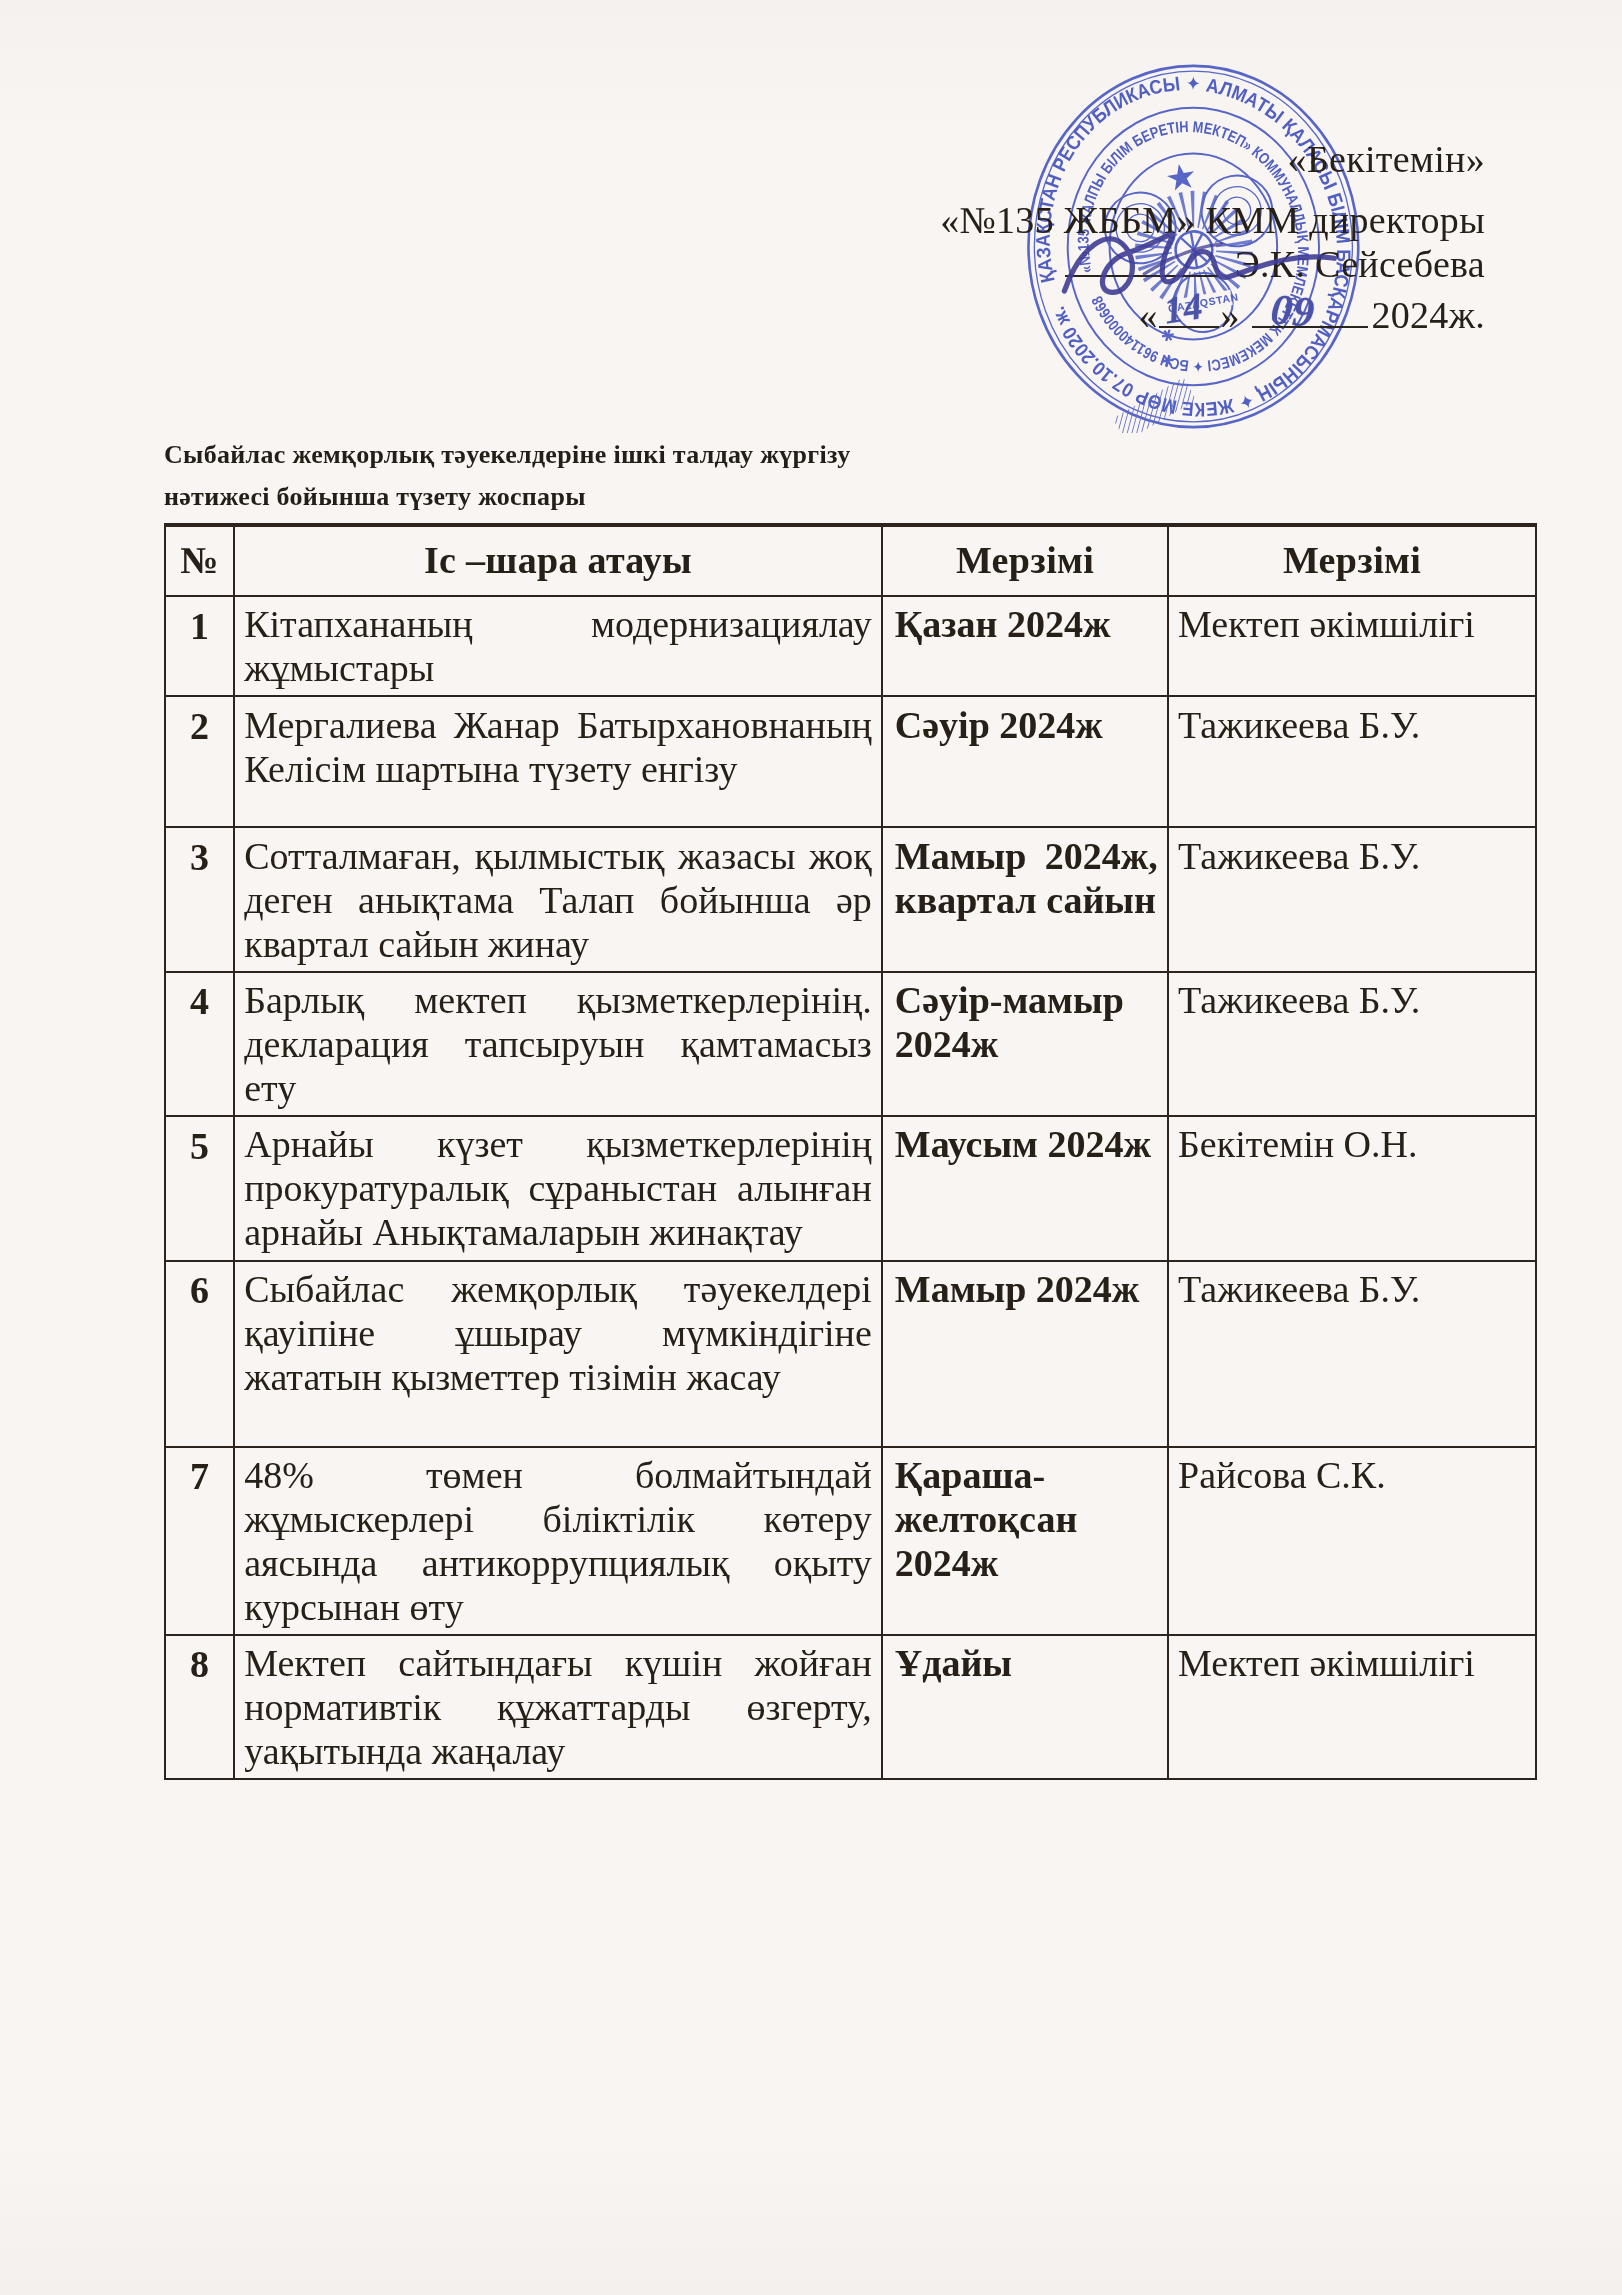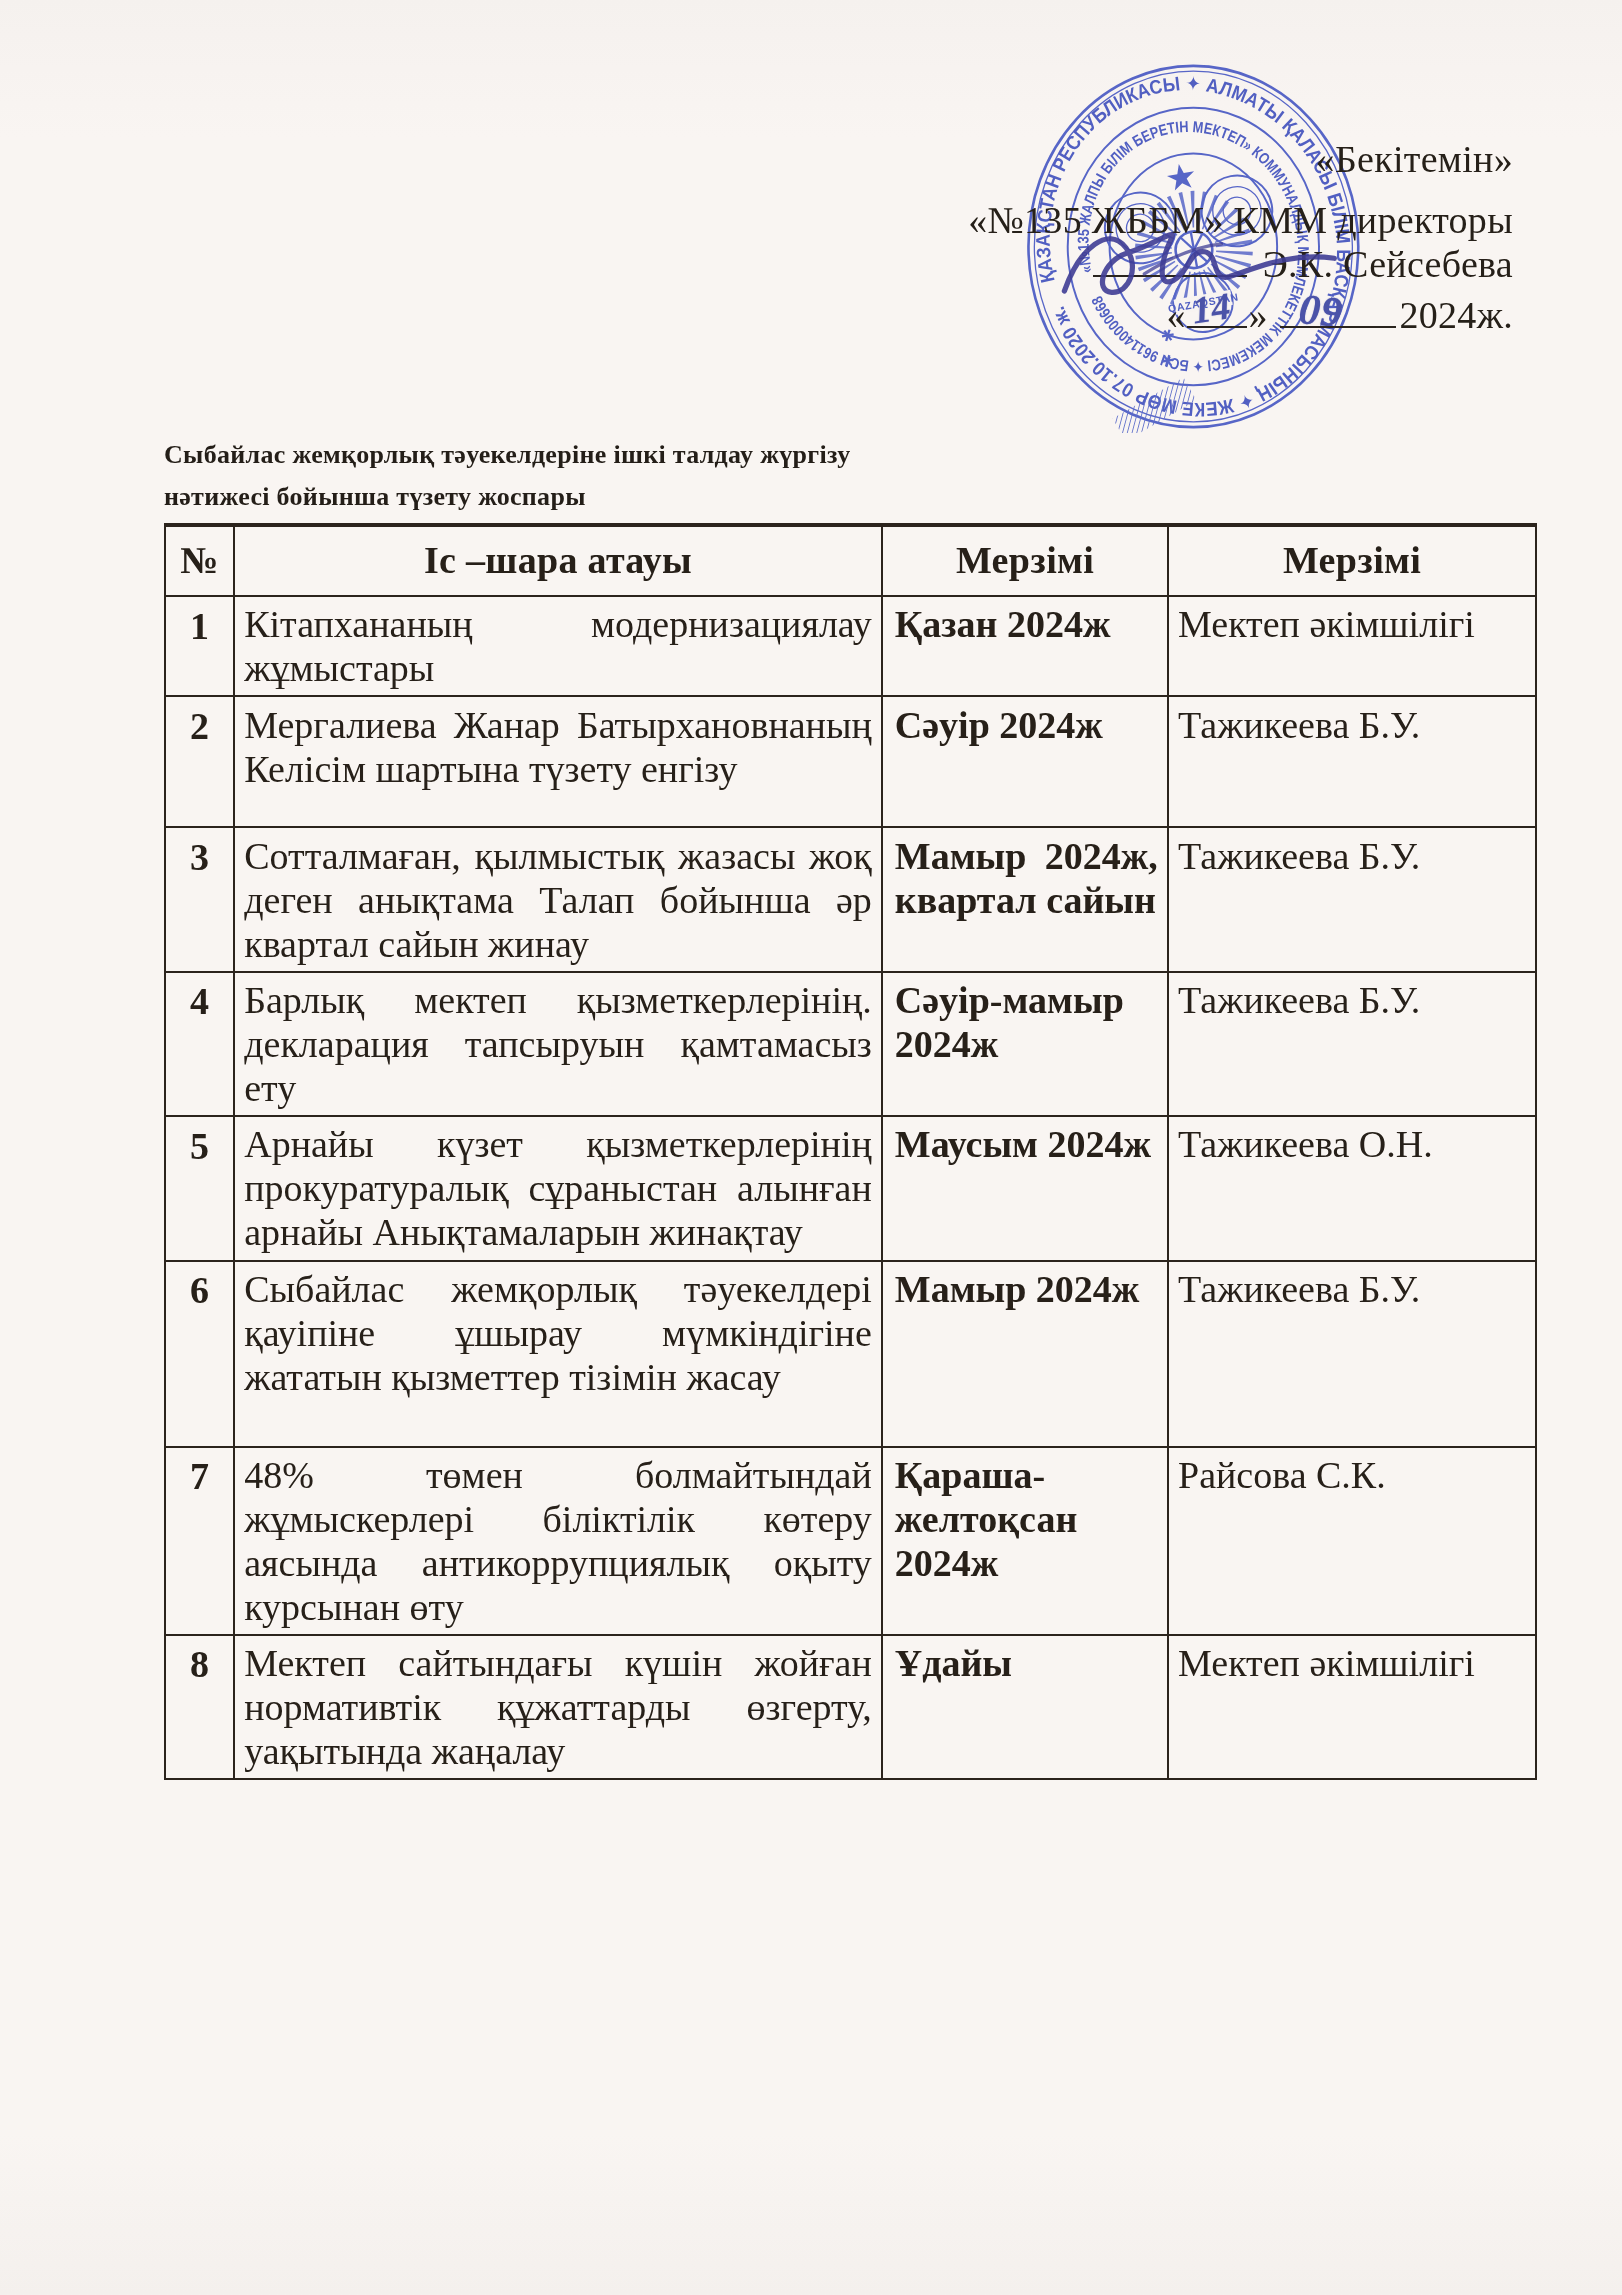--- a/index.html
+++ b/index.html
@@ -7,21 +7,21 @@
   body { font-family:"Liberation Serif","DejaVu Serif",serif; }
 
   .sheet {
     position:relative; width:1623px; height:2295px; overflow:hidden;
     background:linear-gradient(180deg,#f5f1ee 0%,#f9f5f2 6%,#f9f5f2 93%,#f4f0ed 100%);
     color:#262019;
   }
 
   
   .approval-line {
-    position:absolute; right:110px; text-align:right; white-space:nowrap;
+    position:absolute; right:138px; text-align:right; white-space:nowrap;
     font-size:38px; color:#262019; z-index:5; letter-spacing:0.3px;
   }
   .l1 { top:137px; }
   .l2 { top:198px; }
   .l3 { top:239px; }
   .l4 { top:287px; }
   .sig-blank {
     display:inline-block; width:154px; height:38px;
     border-bottom:2.6px solid #2a241e; margin-right:15.7px;
   }
@@ -189,21 +189,21 @@
       <tr class="r4">
         <td class="c-num">4</td>
         <td class="c-act">Барлық мектеп қызметкерлерінің. декларация тапсыруын қамтамасыз ету</td>
         <td class="c-term">Сәуір-мамыр 2024ж</td>
         <td class="c-resp">Тажикеева Б.У.</td>
       </tr>
       <tr class="r5">
         <td class="c-num">5</td>
         <td class="c-act">Арнайы күзет қызметкерлерінің прокуратуралық сұраныстан алынған арнайы Анықтамаларын жинақтау</td>
         <td class="c-term">Маусым 2024ж</td>
-        <td class="c-resp">Тажикеева О.Н.</td>
+        <td class="c-resp">Бекітемін О.Н.</td>
       </tr>
       <tr class="r6">
         <td class="c-num">6</td>
         <td class="c-act">Сыбайлас жемқорлық тәуекелдері қауіпіне ұшырау мүмкіндігіне жататын қызметтер тізімін жасау</td>
         <td class="c-term">Мамыр 2024ж</td>
         <td class="c-resp">Тажикеева Б.У.</td>
       </tr>
       <tr class="r7">
         <td class="c-num">7</td>
         <td class="c-act">48% төмен болмайтындай жұмыскерлері біліктілік көтеру аясында антикоррупциялық оқыту курсынан өту</td>

